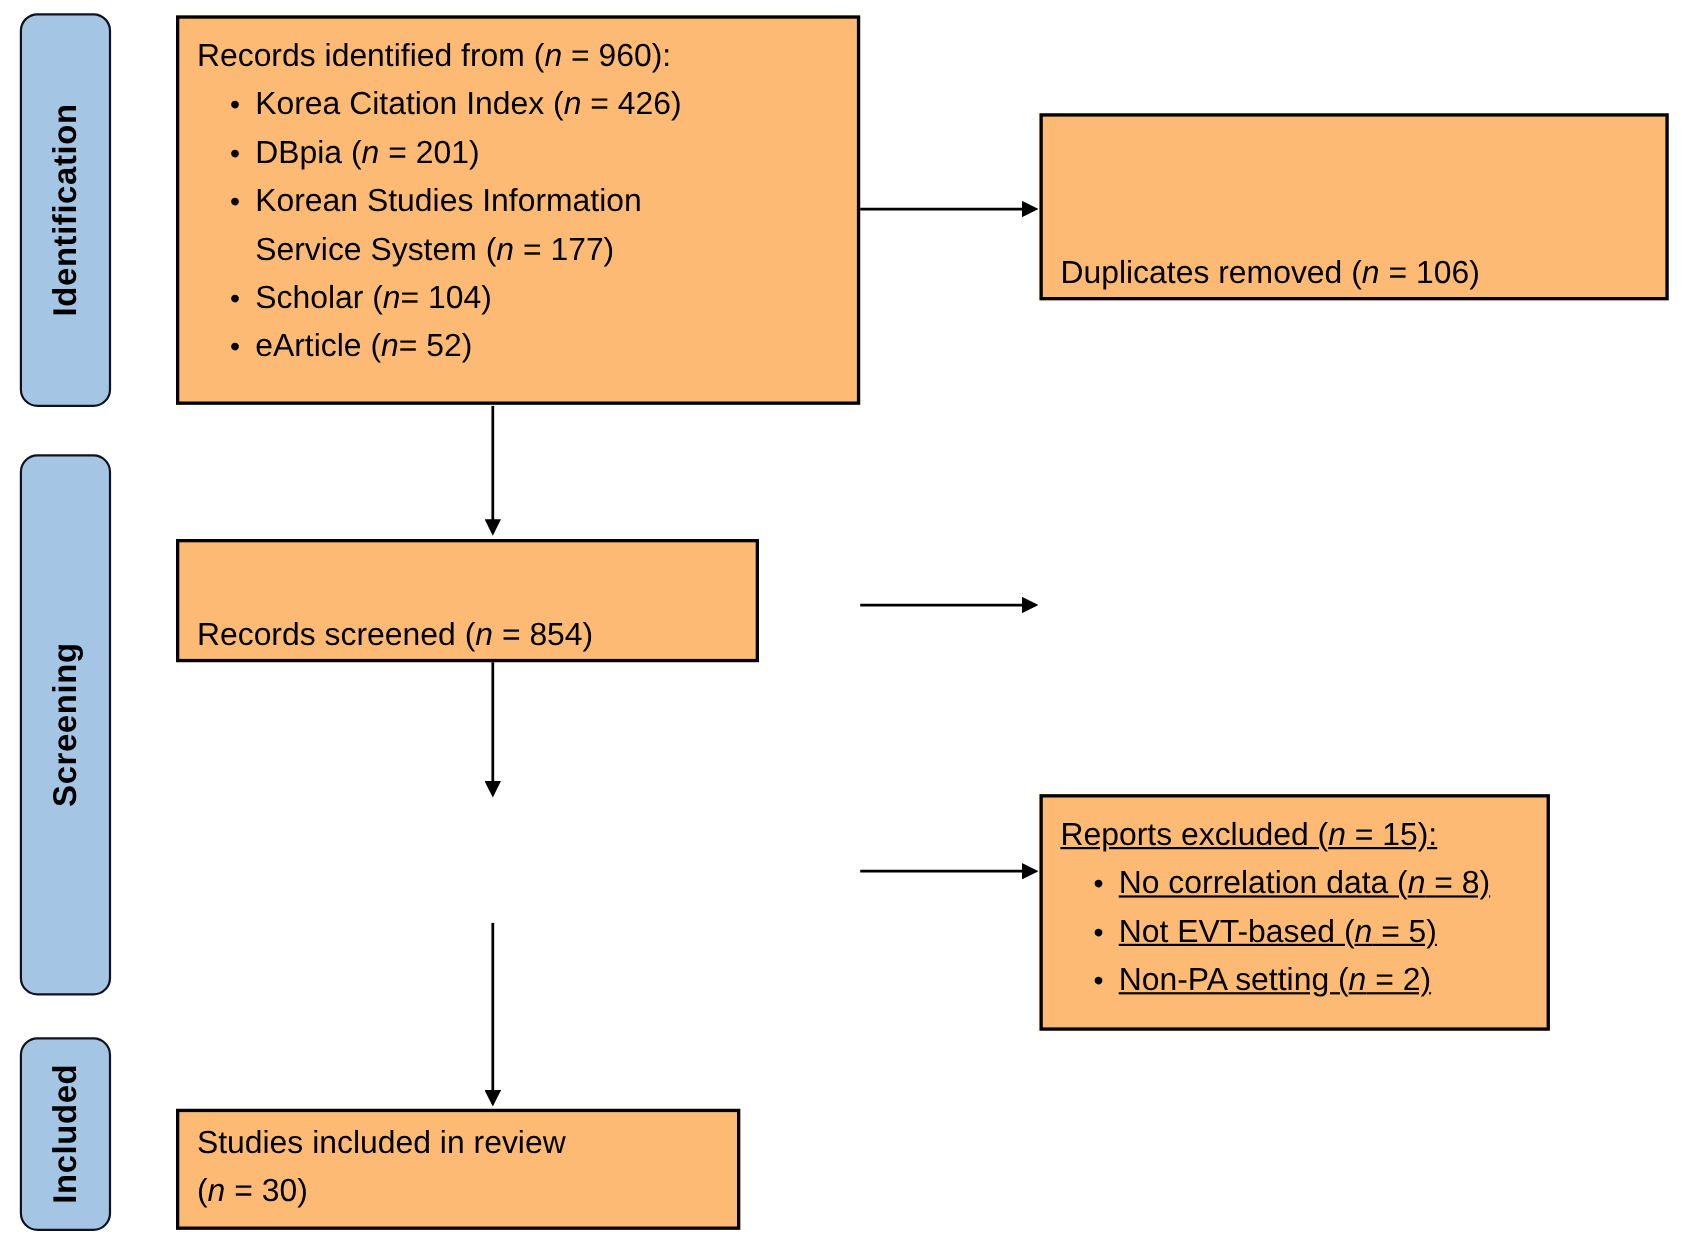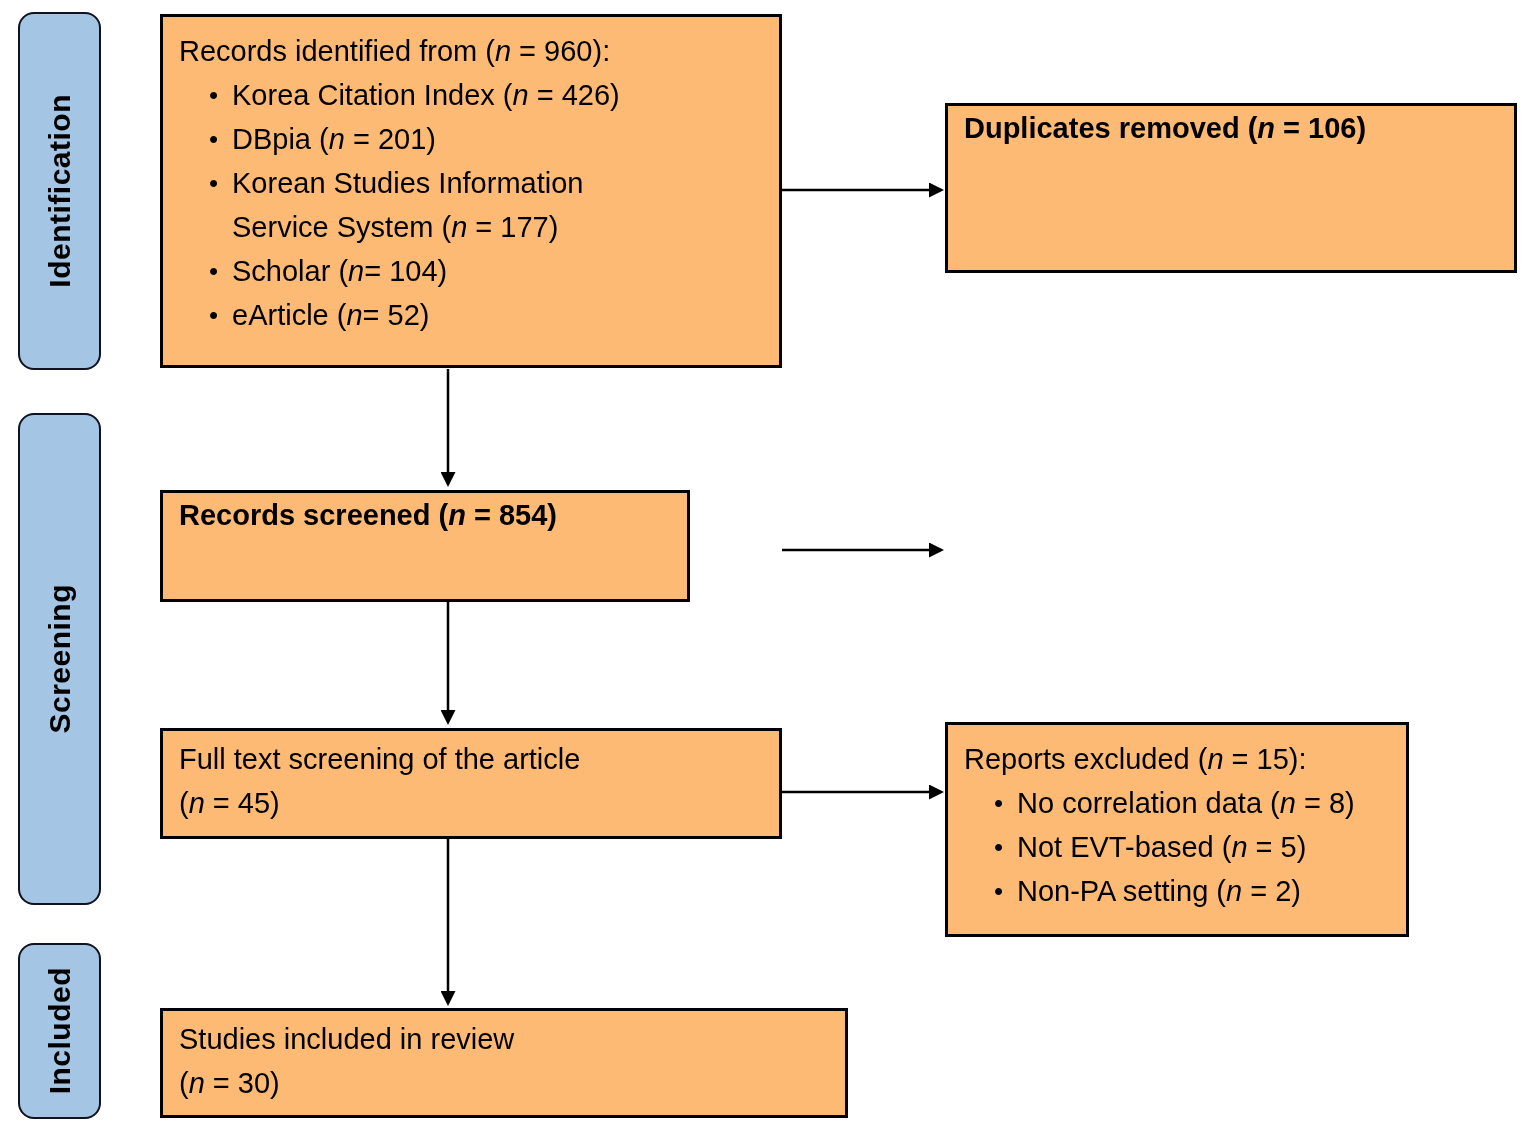--- a/index.html
+++ b/index.html
@@ -38,29 +38,29 @@
   .fbox {
     position: absolute;
     background: #fdba74;
     border: 3px solid #000000;
     box-sizing: border-box;
     font-size: 29px;
     line-height: 44px;
   }
   .fbox i { font-style: italic; }
   .pad { padding: 12px 16px; }
-  .vcenter { display: flex; align-items: flex-start; padding-left: 16px; padding-right: 10px; font-weight: bold; }
+  .vcenter { display: flex; align-items: flex-end; padding-left: 16px; padding-right: 10px; }
 
   #box-identified       { left: 160px; top: 14px;   width: 622px; height: 354px; }
   #box-duplicates       { left: 945px; top: 103px;  width: 572px; height: 170px; }
   #box-screened         { left: 160px; top: 490px;  width: 530px; height: 112px; }
   #box-records-excluded { left: 945px; top: 488px;  width: 572px; height: 113px; }
   #box-fulltext         { left: 160px; top: 728px;  width: 622px; height: 111px; padding-top: 6px; }
-  #box-reports-excluded { left: 945px; top: 722px;  width: 464px; height: 215px; }
-  #box-included         { left: 160px; top: 1008px; width: 688px; height: 110px; padding-top: 6px; }
+  #box-reports-excluded { left: 945px; top: 722px;  width: 464px; height: 215px; text-decoration: underline; }
+  #box-included         { left: 160px; top: 1008px; width: 513px; height: 110px; padding-top: 6px; }
 
   .bullets { margin-left: 28px; }
   .bullet { position: relative; padding-left: 25px; }
   .bullet::before {
     content: "\2022";
     position: absolute; left: 2px; top: 0;
     font-size: 26px;
   }
 
   
@@ -97,23 +97,20 @@
       </div>
   </div>
   <div class="fbox vcenter" id="box-duplicates">
     <div>Duplicates removed (<i>n</i> = 106)</div>
   </div>
 
   <div class="fbox vcenter" id="box-screened">
     <div>Records screened (<i>n</i> = 854)</div>
   </div>
 
-  <div class="fbox pad" id="box-fulltext">
-    <div>Full text screening of the article<br>(<i>n</i> = 45)</div>
-  </div>
   <div class="fbox pad" id="box-reports-excluded">
     <div>Reports excluded (<i>n</i> = 15):</div>
     <div class="bullets">
         <div class="bullet">No correlation data (<i>n</i> = 8)</div>
         <div class="bullet">Not EVT-based (<i>n</i> = 5)</div>
         <div class="bullet">Non-PA setting (<i>n</i> = 2)</div>
       </div>
   </div>
 
   <div class="fbox pad" id="box-included">

